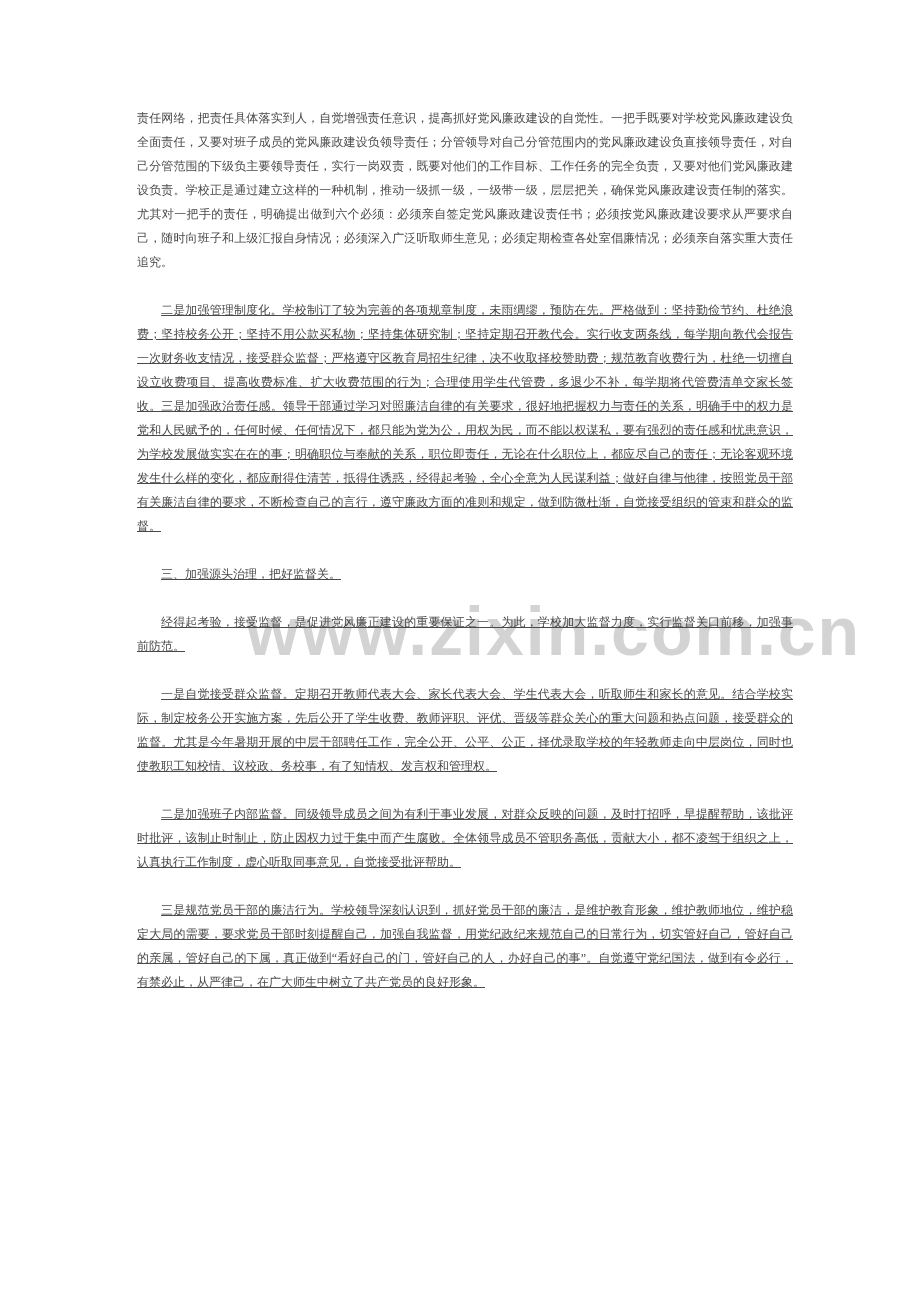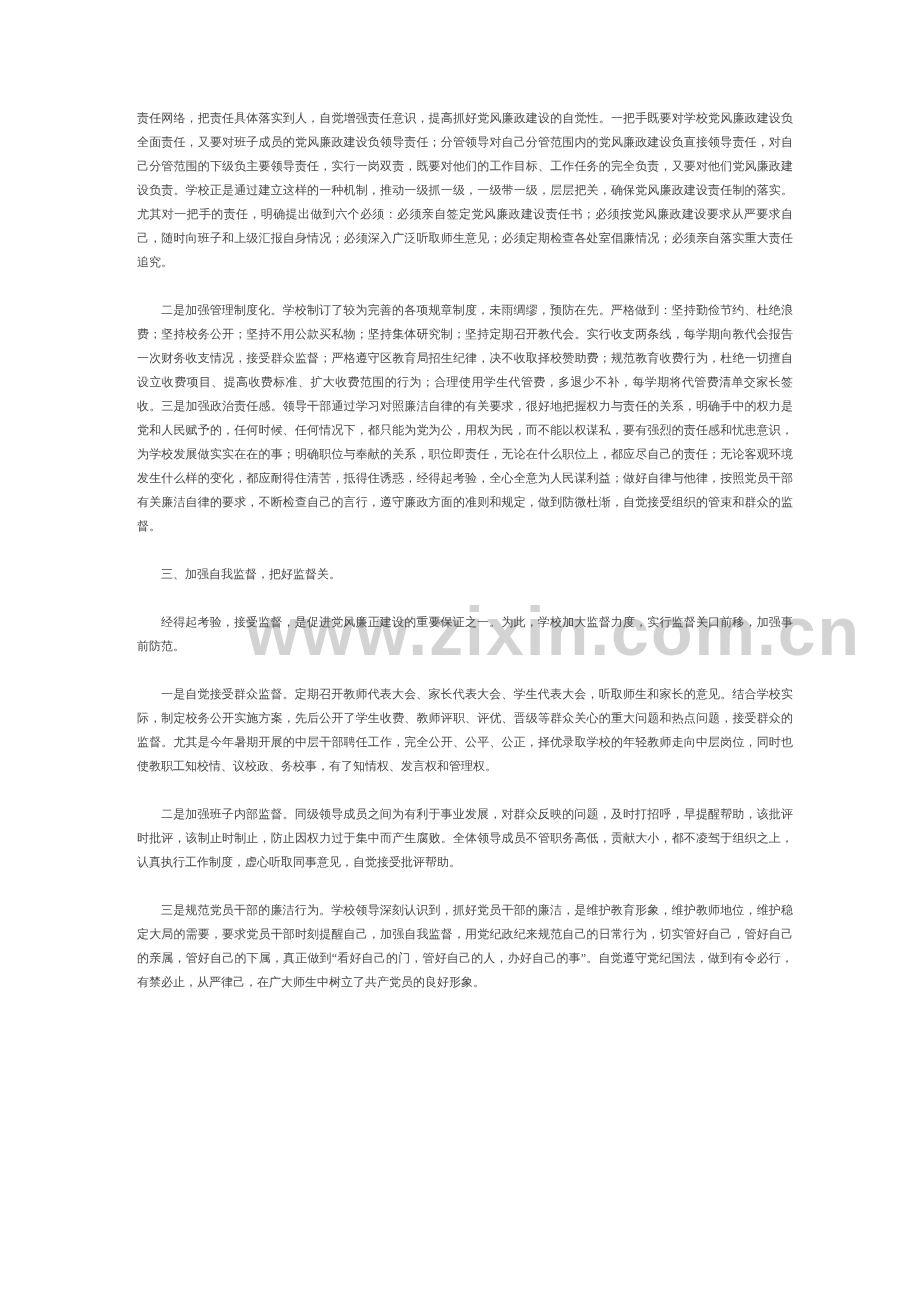--- a/index.html
+++ b/index.html
@@ -39,38 +39,39 @@
     margin: 0 0 24px 0;
     font-size: 12px;
     line-height: 24px;
     color: #494949;
     text-align: justify;
     text-justify: inter-ideograph;
     word-break: break-all;
   }
   .content p.indent {
     text-indent: 2em;
+    text-decoration: underline;
   }
   .content p:last-child {
     margin-bottom: 17px;
   }
 </style>
 </head>
 <body>
 
 <div class="page">
 
   <div class="watermark">www.zixin.com.cn</div>
 
   <div class="content">
     <p>责任网络，把责任具体落实到人，自觉增强责任意识，提高抓好党风廉政建设的自觉性。一把手既要对学校党风廉政建设负全面责任，又要对班子成员的党风廉政建设负领导责任；分管领导对自己分管范围内的党风廉政建设负直接领导责任，对自己分管范围的下级负主要领导责任，实行一岗双责，既要对他们的工作目标、工作任务的完全负责，又要对他们党风廉政建设负责。学校正是通过建立这样的一种机制，推动一级抓一级，一级带一级，层层把关，确保党风廉政建设责任制的落实。尤其对一把手的责任，明确提出做到六个必须：必须亲自签定党风廉政建设责任书；必须按党风廉政建设要求从严要求自己，随时向班子和上级汇报自身情况；必须深入广泛听取师生意见；必须定期检查各处室倡廉情况；必须亲自落实重大责任追究。</p>
 
     <p class="indent">二是加强管理制度化。学校制订了较为完善的各项规章制度，未雨绸缪，预防在先。严格做到：坚持勤俭节约、杜绝浪费；坚持校务公开；坚持不用公款买私物；坚持集体研究制；坚持定期召开教代会。实行收支两条线，每学期向教代会报告一次财务收支情况，接受群众监督；严格遵守区教育局招生纪律，决不收取择校赞助费；规范教育收费行为，杜绝一切擅自设立收费项目、提高收费标准、扩大收费范围的行为；合理使用学生代管费，多退少不补，每学期将代管费清单交家长签收。三是加强政治责任感。领导干部通过学习对照廉洁自律的有关要求，很好地把握权力与责任的关系，明确手中的权力是党和人民赋予的，任何时候、任何情况下，都只能为党为公，用权为民，而不能以权谋私，要有强烈的责任感和忧患意识，为学校发展做实实在在的事；明确职位与奉献的关系，职位即责任，无论在什么职位上，都应尽自己的责任；无论客观环境发生什么样的变化，都应耐得住清苦，抵得住诱惑，经得起考验，全心全意为人民谋利益；做好自律与他律，按照党员干部有关廉洁自律的要求，不断检查自己的言行，遵守廉政方面的准则和规定，做到防微杜渐，自觉接受组织的管束和群众的监督。</p>
 
-    <p class="indent">三、加强自我监督，把好监督关。</p>
+    <p class="indent">三、加强源头治理，把好监督关。</p>
 
     <p class="indent">经得起考验，接受监督，是促进党风廉正建设的重要保证之一。为此，学校加大监督力度，实行监督关口前移，加强事前防范。</p>
 
     <p class="indent">一是自觉接受群众监督。定期召开教师代表大会、家长代表大会、学生代表大会，听取师生和家长的意见。结合学校实际，制定校务公开实施方案，先后公开了学生收费、教师评职、评优、晋级等群众关心的重大问题和热点问题，接受群众的监督。尤其是今年暑期开展的中层干部聘任工作，完全公开、公平、公正，择优录取学校的年轻教师走向中层岗位，同时也使教职工知校情、议校政、务校事，有了知情权、发言权和管理权。</p>
 
     <p class="indent">二是加强班子内部监督。同级领导成员之间为有利于事业发展，对群众反映的问题，及时打招呼，早提醒帮助，该批评时批评，该制止时制止，防止因权力过于集中而产生腐败。全体领导成员不管职务高低，贡献大小，都不凌驾于组织之上，认真执行工作制度，虚心听取同事意见，自觉接受批评帮助。</p>
 
     <p class="indent">三是规范党员干部的廉洁行为。学校领导深刻认识到，抓好党员干部的廉洁，是维护教育形象，维护教师地位，维护稳定大局的需要，要求党员干部时刻提醒自己，加强自我监督，用党纪政纪来规范自己的日常行为，切实管好自己，管好自己的亲属，管好自己的下属，真正做到“看好自己的门，管好自己的人，办好自己的事”。自觉遵守党纪国法，做到有令必行，有禁必止，从严律己，在广大师生中树立了共产党员的良好形象。</p>
   </div>
 

